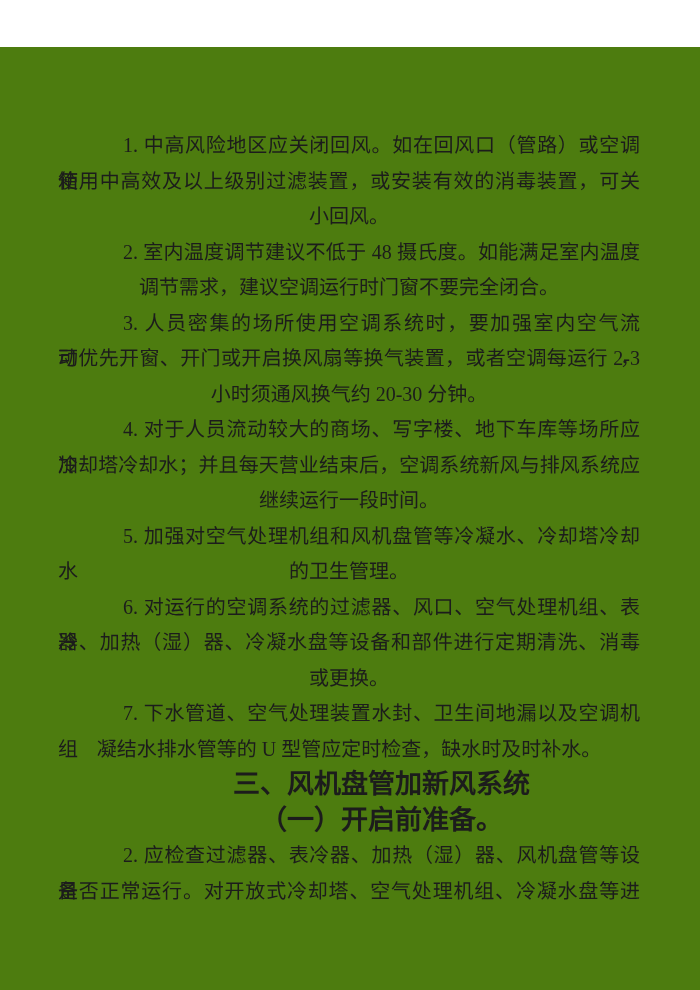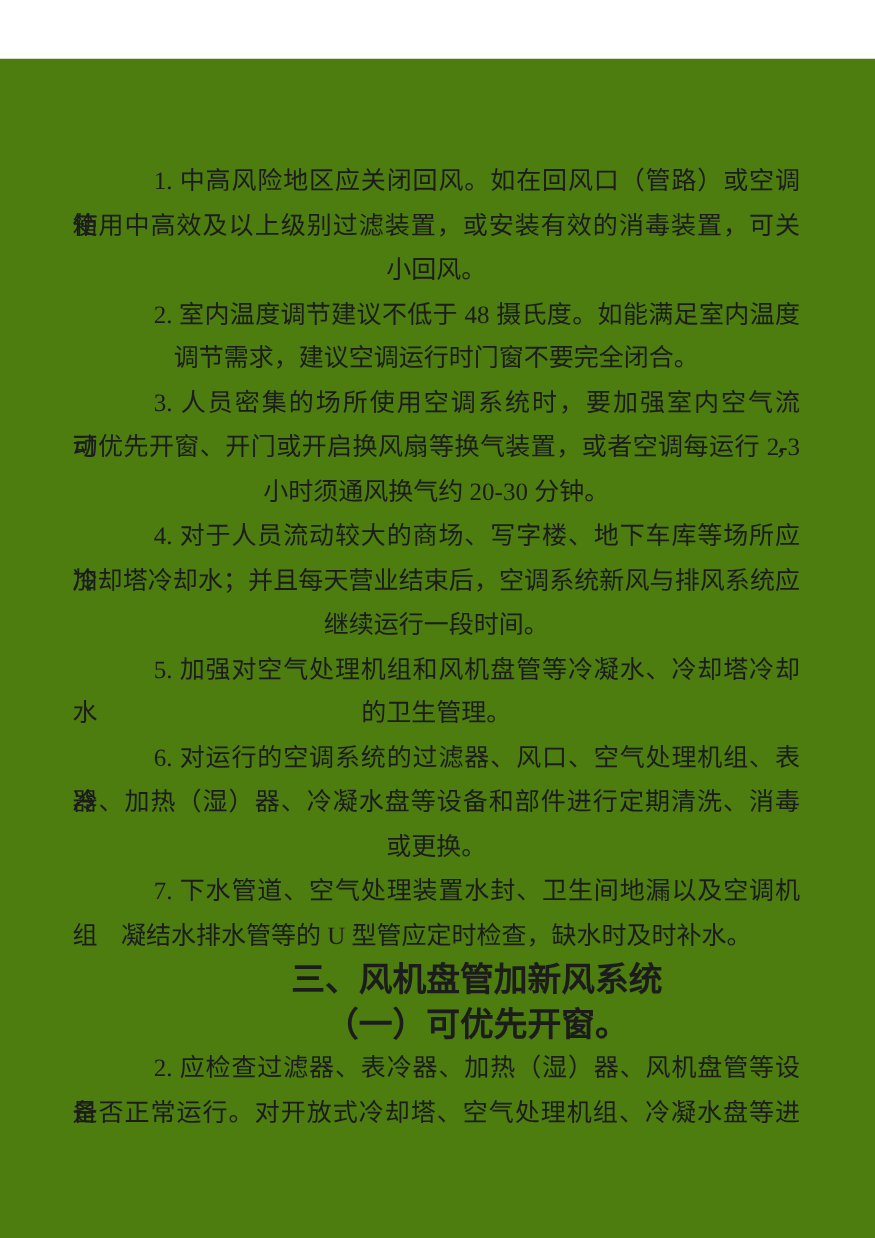--- a/index.html
+++ b/index.html
@@ -70,18 +70,18 @@
       <div class="line justify">冷却塔冷却水；并且每天营业结束后，空调系统新风与排风系统应</div>
       <div class="line">继续运行一段时间。</div>
       <div class="line indent justify">5. 加强对空气处理机组和风机盘管等冷凝水、冷却塔冷却水</div>
       <div class="line">的卫生管理。</div>
       <div class="line indent justify">6. 对运行的空调系统的过滤器、风口、空气处理机组、表冷</div>
       <div class="line justify">器、加热（湿）器、冷凝水盘等设备和部件进行定期清洗、消毒</div>
       <div class="line">或更换。</div>
       <div class="line indent justify">7. 下水管道、空气处理装置水封、卫生间地漏以及空调机组</div>
       <div class="line">凝结水排水管等的 U 型管应定时检查，缺水时及时补水。</div>
       <div class="line indent bold">三、风机盘管加新风系统</div>
-      <div class="line indent bold">（一）可优先开窗。</div>
+      <div class="line indent bold">（一）开启前准备。</div>
       <div class="line indent justify">2. 应检查过滤器、表冷器、加热（湿）器、风机盘管等设备</div>
       <div class="line justify">是否正常运行。对开放式冷却塔、空气处理机组、冷凝水盘等进</div>
     </div>
   <div class="footer">2</div>
 </div>
 
 </body></html>

